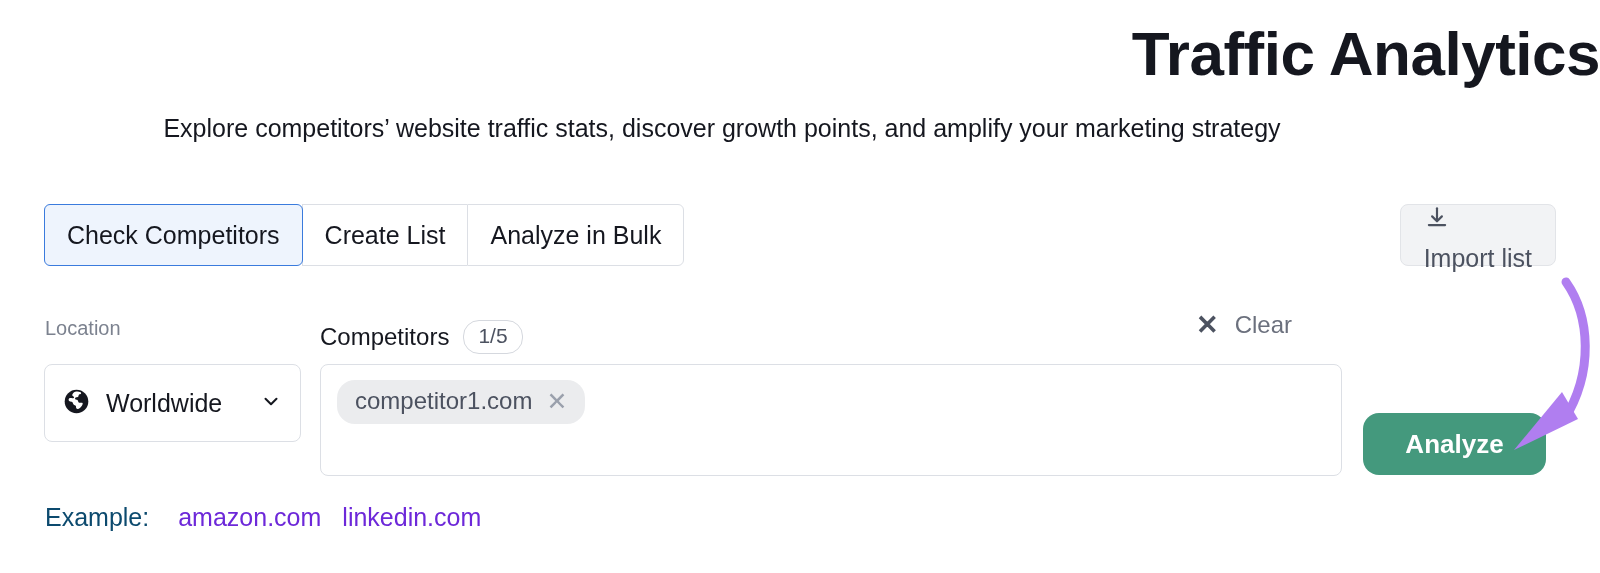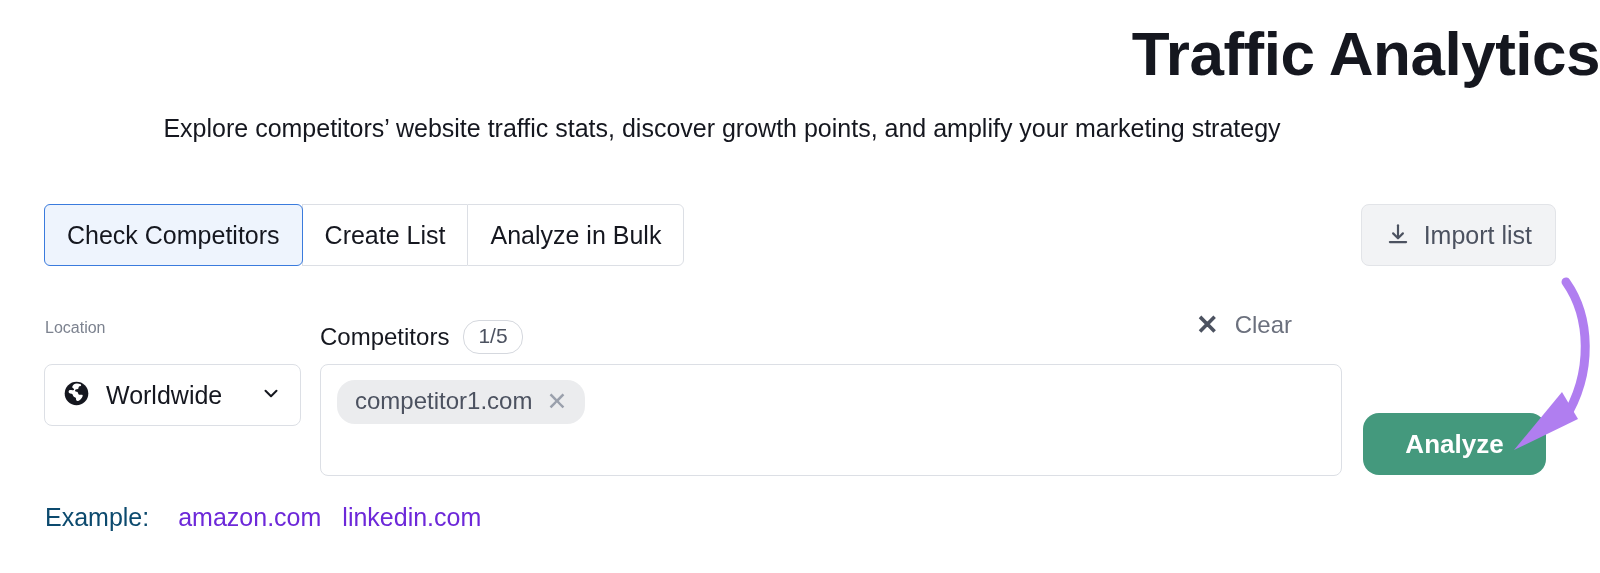--- a/index.html
+++ b/index.html
@@ -76,40 +76,41 @@
     margin-right: -1px;
   }
 
   
   #import-list-button {
     position: absolute;
     right: 44px;
     top: 204px;
     height: 62px;
     display: flex;
-    align-items: center;
+    align-items: flex-start;
     gap: 13px;
     padding: 0 23px;
     background: #f2f3f5;
     border: 1px solid #e2e4e8;
     border-radius: 8px;
     box-sizing: border-box;
     font-size: 25px;
     color: #4c5260;
     cursor: pointer;
     white-space: nowrap;
+    flex-direction: column;
   }
   #import-list-button svg { display:block; }
 
   
   #location-label {
     position: absolute;
     left: 45px;
     top: 312px;
-    font-size: 16px;
+    font-size: 20px;
     line-height: 32px;
     color: #7c828f;
   }
   #competitors-label-wrap {
     position: absolute;
     left: 320px;
     top: 320px;
     display: flex;
     align-items: center;
     gap: 14px;
@@ -146,21 +147,21 @@
     line-height: 1;
     color: #4c5260;
   }
 
   
   #location-select {
     position: absolute;
     left: 44px;
     top: 364px;
     width: 257px;
-    height: 62px;
+    height: 78px;
     box-sizing: border-box;
     background: #ffffff;
     border: 1px solid #dcdfe5;
     border-radius: 8px;
     display: flex;
     align-items: center;
     padding: 0 18px;
     gap: 16px;
     cursor: pointer;
   }

